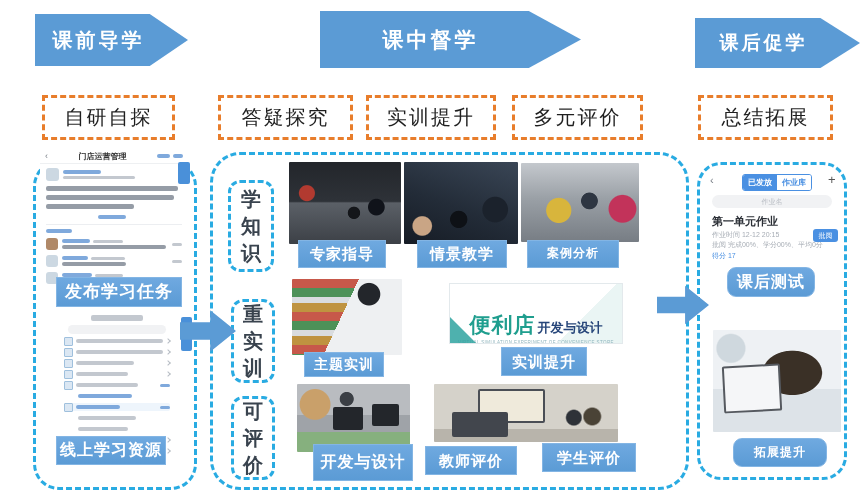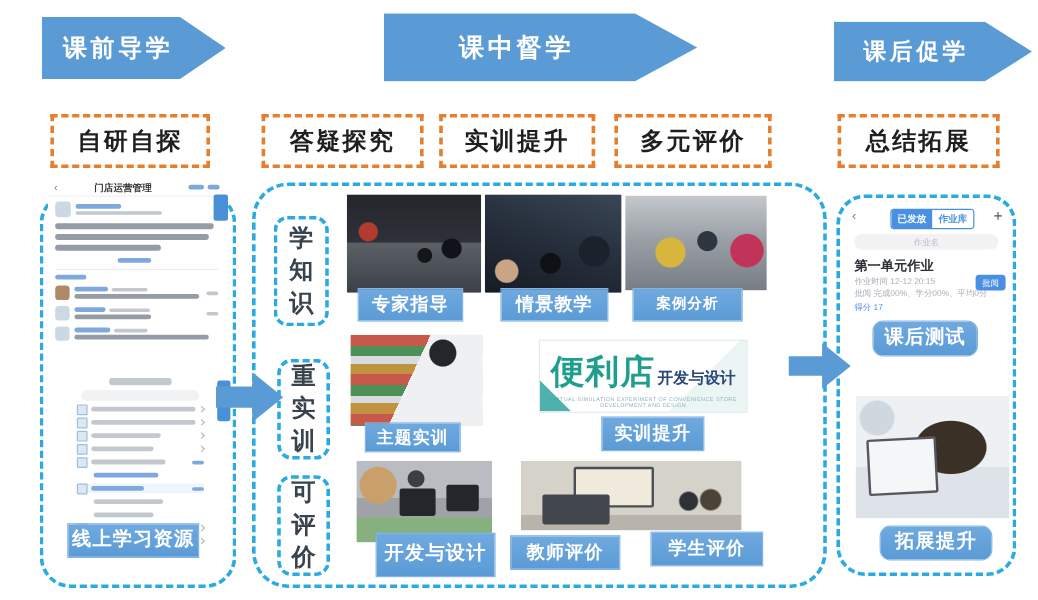--- a/index.html
+++ b/index.html
@@ -4,21 +4,21 @@
 <style>
   html,body{margin:0;padding:0;background:#fff;}
   #stage{position:relative;width:865px;height:500px;background:#fff;overflow:hidden;
          font-family:"Liberation Sans","DejaVu Sans",sans-serif;}
   .abs{position:absolute;box-sizing:border-box;}
   
   .arrow{background:#5B9BD5;color:#fff;font-weight:700;display:flex;align-items:center;
          justify-content:center;letter-spacing:3px;z-index:3;}
   
   .otag{border:3px dashed #E87D2B;background:#fff;display:flex;align-items:center;justify-content:center;
-        font-weight:700;font-size:20px;color:#1f1f1f;letter-spacing:2px;z-index:3;}
+        font-weight:400;font-size:20px;color:#1f1f1f;letter-spacing:2px;z-index:3;}
   
   .dashpanel{border:3px dashed #29ABE2;border-radius:26px;background:#fff;z-index:1;}
   
   .vbox{border:3px dashed #29ABE2;border-radius:12px;background:#fff;display:flex;align-items:center;
         justify-content:center;font-weight:700;font-size:20px;color:#39434e;z-index:2;}
   .vbox span{display:block;width:1.25em;margin:12px auto;word-break:break-all;line-height:1.35;text-align:center;}
   
   .bluelabel{background:linear-gradient(180deg,#6fa9e0,#5B9BD5);border:1px solid #83b5e4;color:#fff;
              font-weight:700;border-radius:0;display:flex;align-items:center;justify-content:center;
              text-align:center;line-height:1.15;z-index:4;letter-spacing:1px;}
@@ -47,21 +47,21 @@
   .tab.active{background:#4a90e2;color:#fff;}
   .tab.idle{background:#fff;color:#4a90e2;}
   .tinytag{background:#4a90e2;color:#fff;font-size:7px;border-radius:3px;display:flex;
            align-items:center;justify-content:center;z-index:2;}
   
   .swbanner{background:linear-gradient(135deg,#ffffff 0 72%,#eaf5f4 72% 100%);border:1px solid #e3e9ec;
             z-index:2;overflow:hidden;}
   .swbanner:before{content:"";position:absolute;left:0;bottom:0;width:26px;height:26px;
                    background:#2fa3a0;clip-path:polygon(0 100%,0 0,100% 100%);opacity:.85;}
   .swtitle{display:flex;align-items:baseline;gap:2px;justify-content:center;margin-top:7px;}
-  .swmain{color:#1f9e8e;font-size:28px;font-weight:800;letter-spacing:1px;}
+  .swmain{color:#1f9e8e;font-size:21px;font-weight:800;letter-spacing:1px;margin-top:20px;}
   .swrest{color:#27467a;font-size:13px;font-weight:800;}
   .swsub{text-align:center;font-size:4.5px;color:#8fb5bd;letter-spacing:.4px;margin-top:1px;}
   .swtag{text-align:center;font-size:6.5px;color:#5a6b7a;letter-spacing:1px;margin-top:3px;}
 </style>
 </head>
 <body>
 
 <div id="stage">
 
   <div class="abs arrow" style="left:35px;top:14px;width:153px;height:52px;font-size:20px;clip-path:polygon(0 0,75% 0,100% 50%,75% 100%,0 100%);padding-right:26px;">课前导学</div>
@@ -126,20 +126,21 @@
               <span class="bar b" style="width:30px;height:4px;"></span>
               <span class="bar" style="width:28px;height:3px;"></span>
             </span>
           <span class="bar d" style="width:112px;height:4px;"></span>
         </span>
       </div>
     </div>
   </div>
   <div class="abs" style="left:178px;top:162px;width:12px;height:22px;background:#4a90d9;border-radius:2px;z-index:2;"></div>
 
+  <div class="abs bluelabel" style="left:56px;top:277px;width:126px;height:30px;font-size:17px;">发布学习任务</div>
 
   <div class="abs phone" style="left:58px;top:312px;width:118px;height:122px;">
     <div class="bar" style="width:52px;height:6px;margin:3px auto 0 auto;"></div>
     <div style="width:98px;height:9px;background:#f1f2f4;border-radius:5px;margin:4px auto 0 auto;"></div>
     <div class="lrow">
         <span class="ficon"></span>
         <span class="bar" style="flex:1;height:4px;"></span>
         <span class="chev"></span>
       </div>
     <div class="lrow">
@@ -286,15 +287,15 @@
   <div class="abs" style="left:712px;top:251px;font-size:7px;color:#4a90e2;z-index:2;">得分 17</div>
 
   <div class="abs bluelabel" style="left:727px;top:267px;width:88px;height:30px;font-size:16px;border-radius:9px;">课后测试</div>
 
   <div class="abs photo" style="left:713px;top:330px;width:128px;height:102px;
        background:radial-gradient(ellipse at 62% 42%,#3a3026 0 26%,rgba(0,0,0,0) 27%),
                   radial-gradient(circle at 14% 18%,#cfd8de 0 10%,rgba(0,0,0,0) 11%),
                   linear-gradient(180deg,#eef1f4 0 58%,#dde3e8 58% 100%);">
     <div class="mon" style="left:8%;top:34%;width:42%;height:42%;background:#f5f6f8;border:2px solid #55595f;transform:rotate(-3deg);"></div>
   </div>
-  <div class="abs bluelabel" style="left:733px;top:438px;width:94px;height:29px;font-size:16px;border-radius:9px;">拓展提升</div>
+  <div class="abs bluelabel" style="left:733px;top:438px;width:94px;height:29px;font-size:12px;border-radius:9px;">拓展提升</div>
 
 </div>
 
 </body></html>

